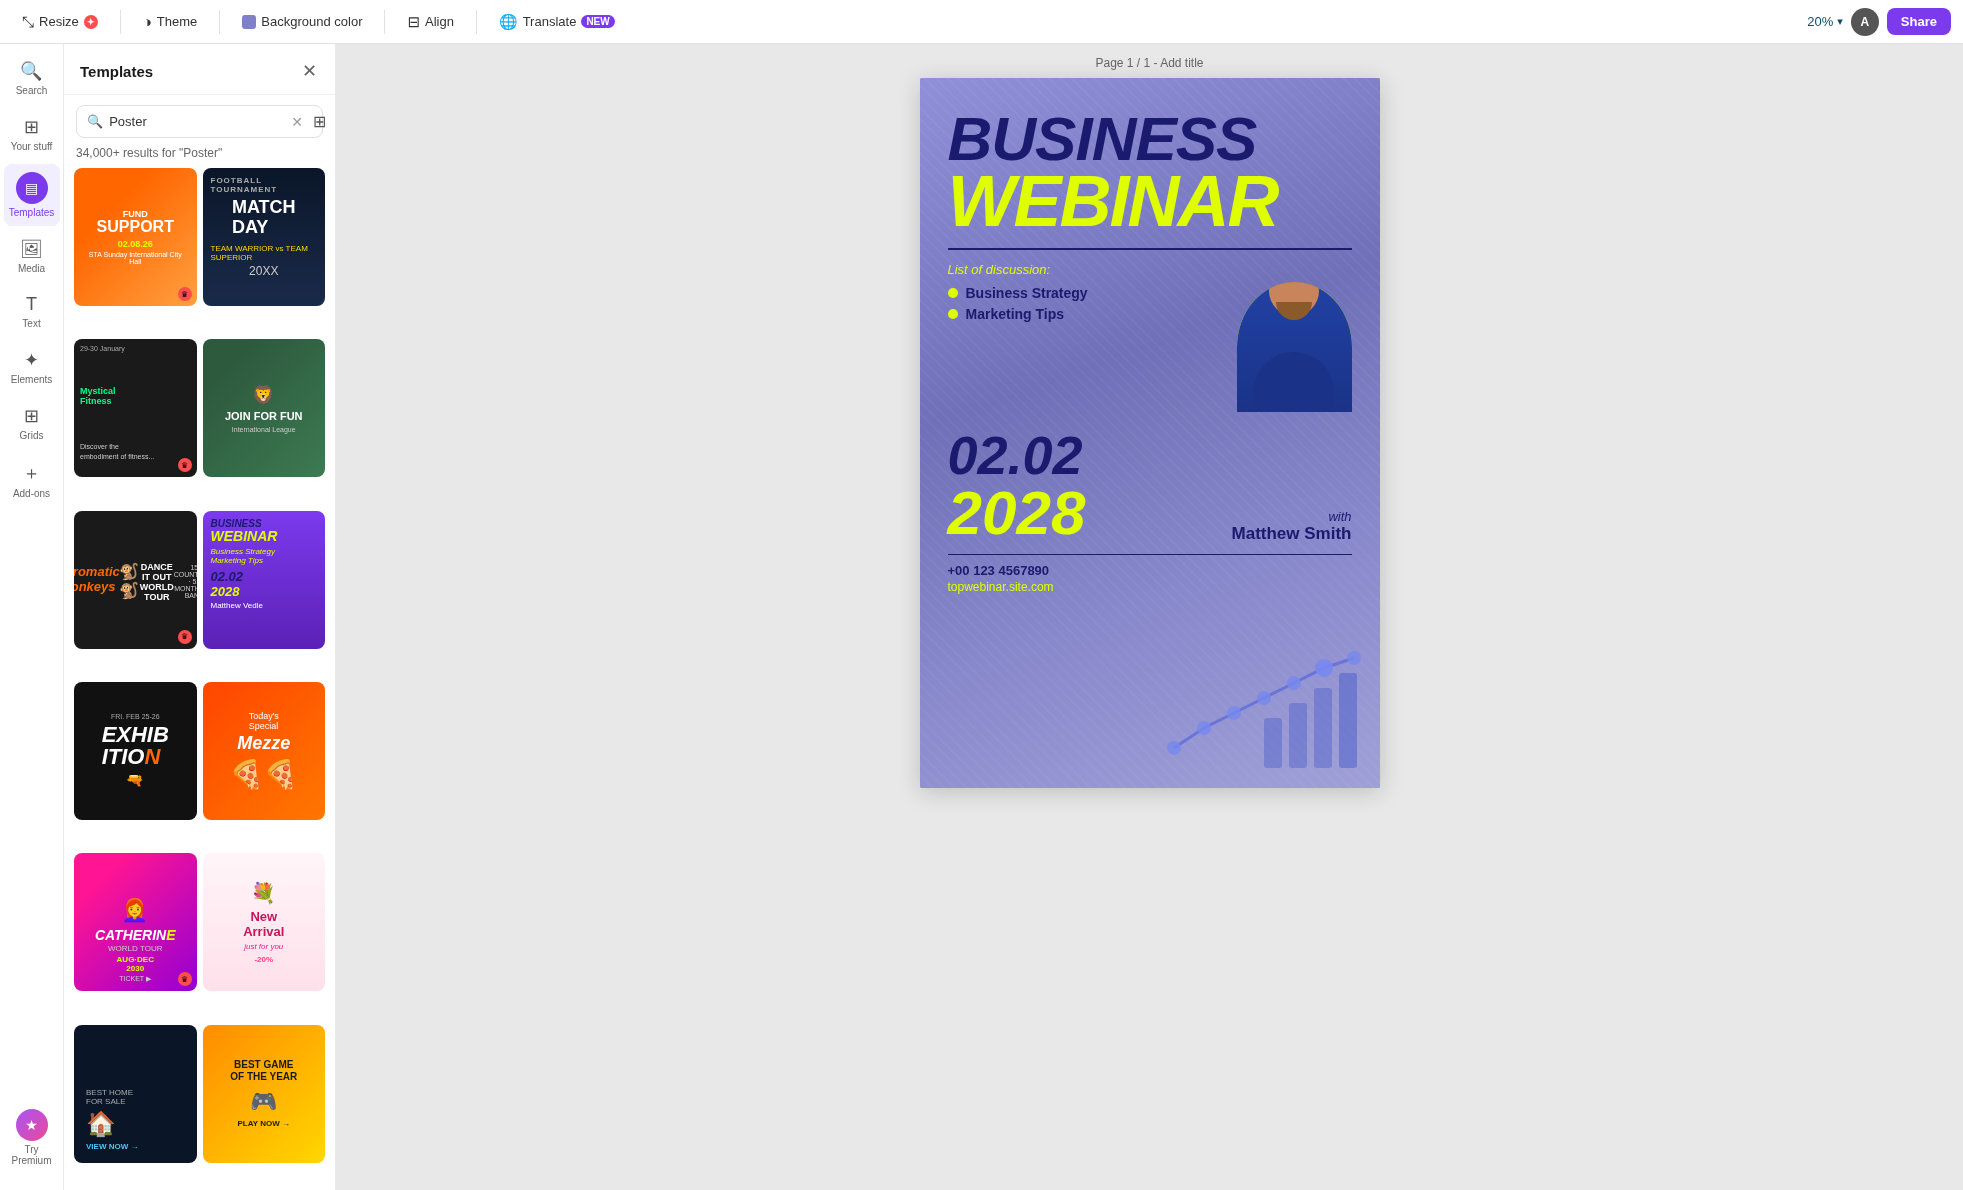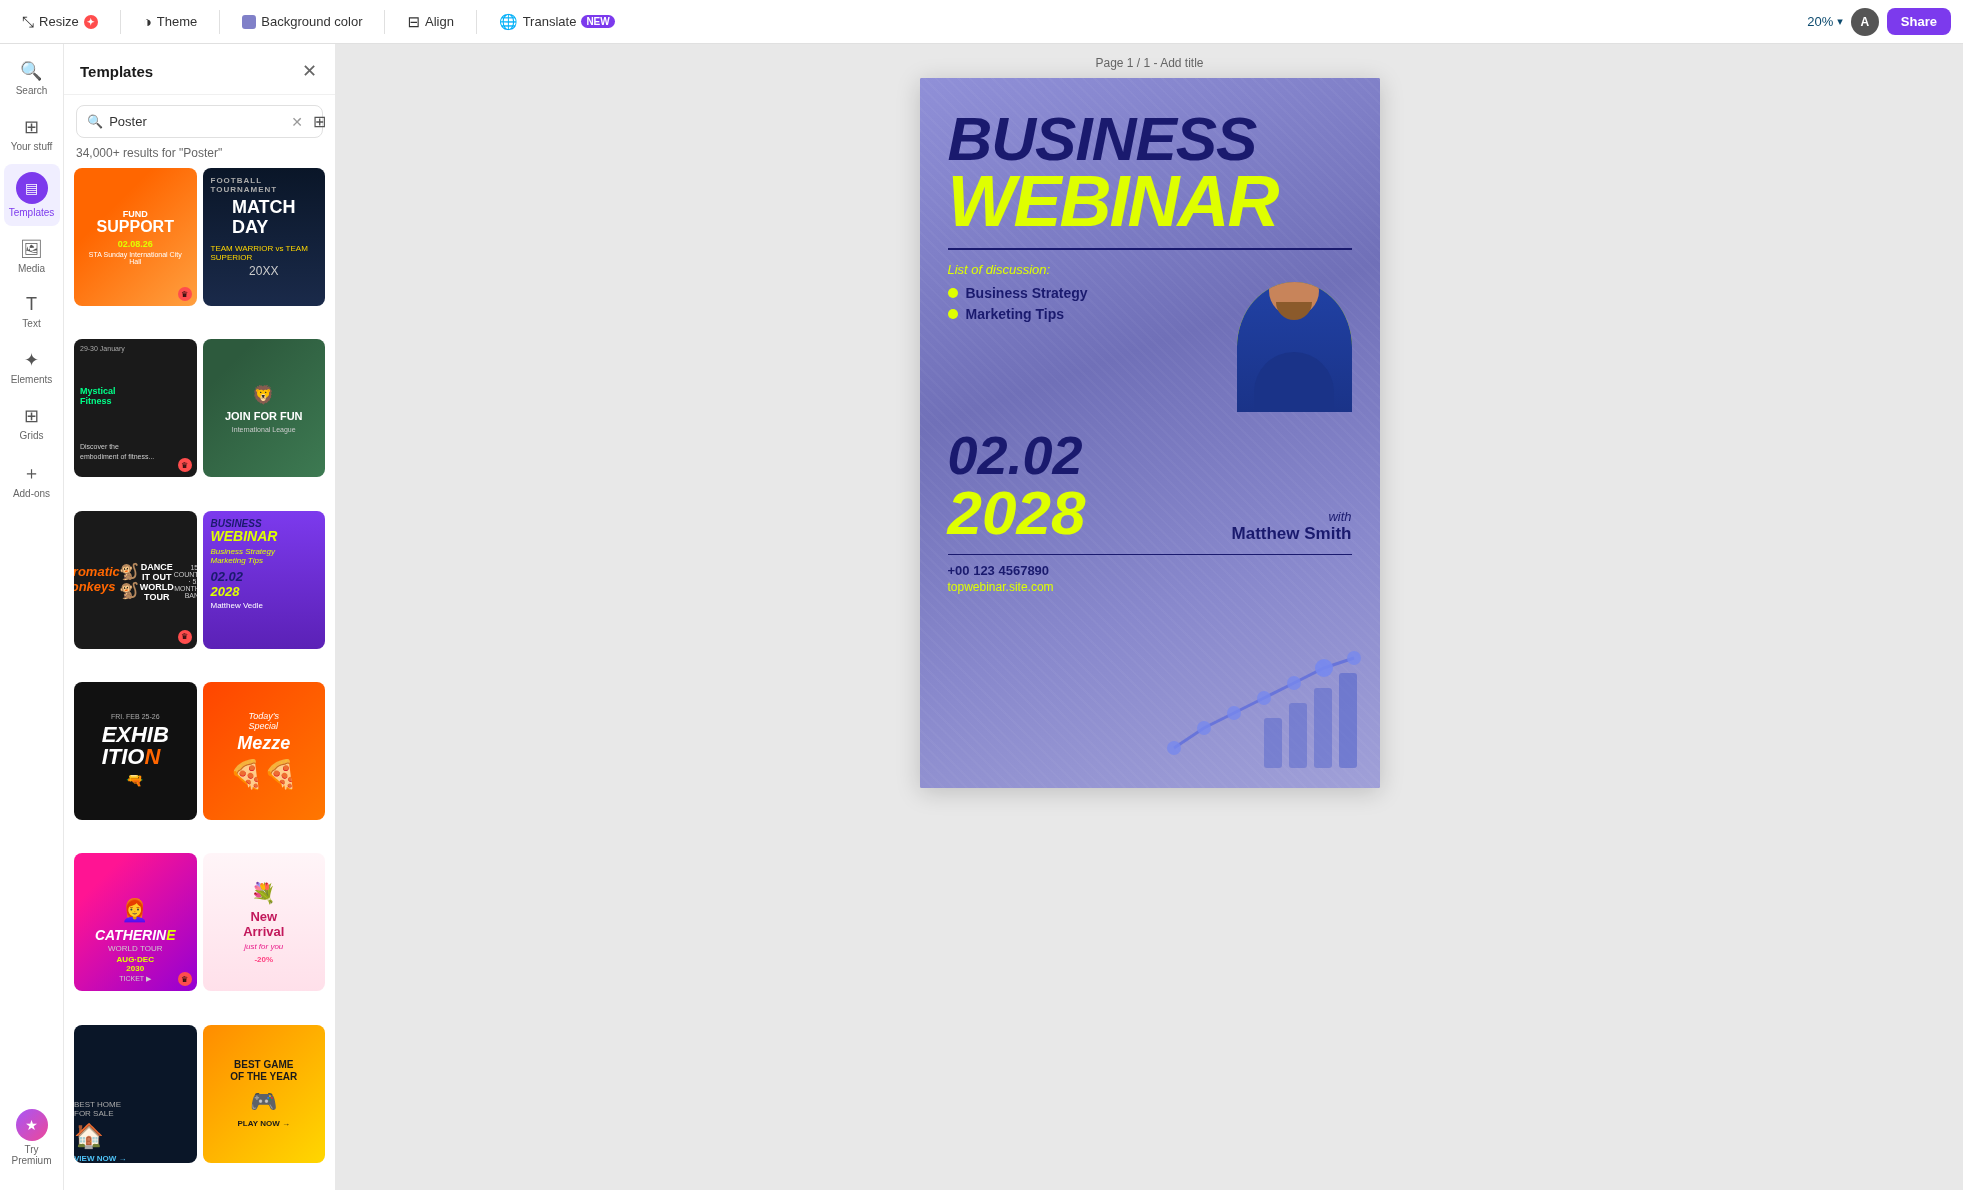--- a/index.html
+++ b/index.html
@@ -135,21 +135,21 @@
     .t1 { background: linear-gradient(135deg, #ff6600 30%, #ffa040 100%); display: flex; flex-direction: column; align-items: center; justify-content: center; padding: 8px; }
     .t2 { background: linear-gradient(180deg, #1a1a2e 0%, #16213e 100%); display: flex; align-items: center; justify-content: flex-end; overflow: hidden; }
     .t3 { background: #111; display: flex; flex-direction: column; justify-content: flex-end; padding: 8px; }
     .t4 { background: linear-gradient(135deg, #2d5a3d 20%, #3d7a52 100%); display: flex; flex-direction: column; align-items: center; justify-content: center; padding: 6px; }
     .t5 { background: #1a1a1a; display: flex; flex-direction: row; align-items: center; justify-content: center; padding: 8px; }
     .t6 { background: linear-gradient(180deg, #7c3aed 0%, #5b21b6 100%); display: flex; flex-direction: column; align-items: flex-start; padding: 8px; }
     .t7 { background: #111; display: flex; flex-direction: column; align-items: center; justify-content: center; padding: 8px; }
     .t8 { background: #ff4500; display: flex; align-items: center; justify-content: center; }
     .t9 { background: linear-gradient(135deg, #ff1493 20%, #9400d3 100%); display: flex; flex-direction: column; align-items: center; justify-content: flex-end; padding: 8px; }
     .t10 { background: linear-gradient(180deg, #fff5f5 0%, #ffe0e8 100%); display: flex; flex-direction: column; align-items: center; justify-content: center; padding: 8px; }
-    .t11 { background: #0a1628; display: flex; flex-direction: column; justify-content: flex-end; padding: 0; }
+    .t11 { background: #0a1628; display: flex; flex-direction: column; justify-content: flex-end; padding: 12px; }
     .t12 { background: linear-gradient(135deg, #ff8c00 0%, #ffd700 100%); display: flex; flex-direction: column; align-items: center; justify-content: center; padding: 8px; }
     .crown-badge { position: absolute; bottom: 5px; right: 5px; background: #ff4d4d; border-radius: 50%; width: 14px; height: 14px; display: flex; align-items: center; justify-content: center; font-size: 8px; }
 
     
     .canvas-area {
       flex: 1;
       background: #e8e8e8;
       display: flex;
       flex-direction: column;
       overflow: auto;
@@ -533,21 +533,21 @@
         <div class="thumb-inner t7" style="background:#111;">
           <div style="color:#aaa;font-size:7px;margin-bottom:4px;">FRI. FEB 25-26</div>
           <div style="color:#fff;font-size:22px;font-weight:900;line-height:1;font-style:italic;">EXHIB<br>ITIO<span style="color:#ff6600;">N</span></div>
           <div style="font-size:14px;margin-top:4px;color:#ccc;">🔫</div>
         </div>
       </div>
 
       <div class="template-thumb">
         <div class="thumb-inner t8" style="background:linear-gradient(135deg,#ff4500 0%,#ff7700 100%);">
           <div style="display:flex;flex-direction:column;align-items:center;justify-content:center;height:100%;">
-            <div style="color:#fff;font-size:9px;font-style:italic;">Today's<br>Special</div>
+            <div style="color:#fff;font-size:9px;">Today's<br>Special</div>
             <div style="color:#fff;font-size:18px;font-weight:900;font-style:italic;margin-top:2px;">Mezze</div>
             <div style="font-size:28px;margin-top:4px;">🍕🍕</div>
           </div>
         </div>
       </div>
 
       <div class="template-thumb">
         <div class="thumb-inner t9">
           <div style="font-size:22px;margin-bottom:4px;">👩‍🦰</div>
           <div style="color:#fff;font-size:14px;font-weight:900;text-align:center;font-style:italic;line-height:1;">CATHERIN<span style="color:#dfff00;">E</span></div>

